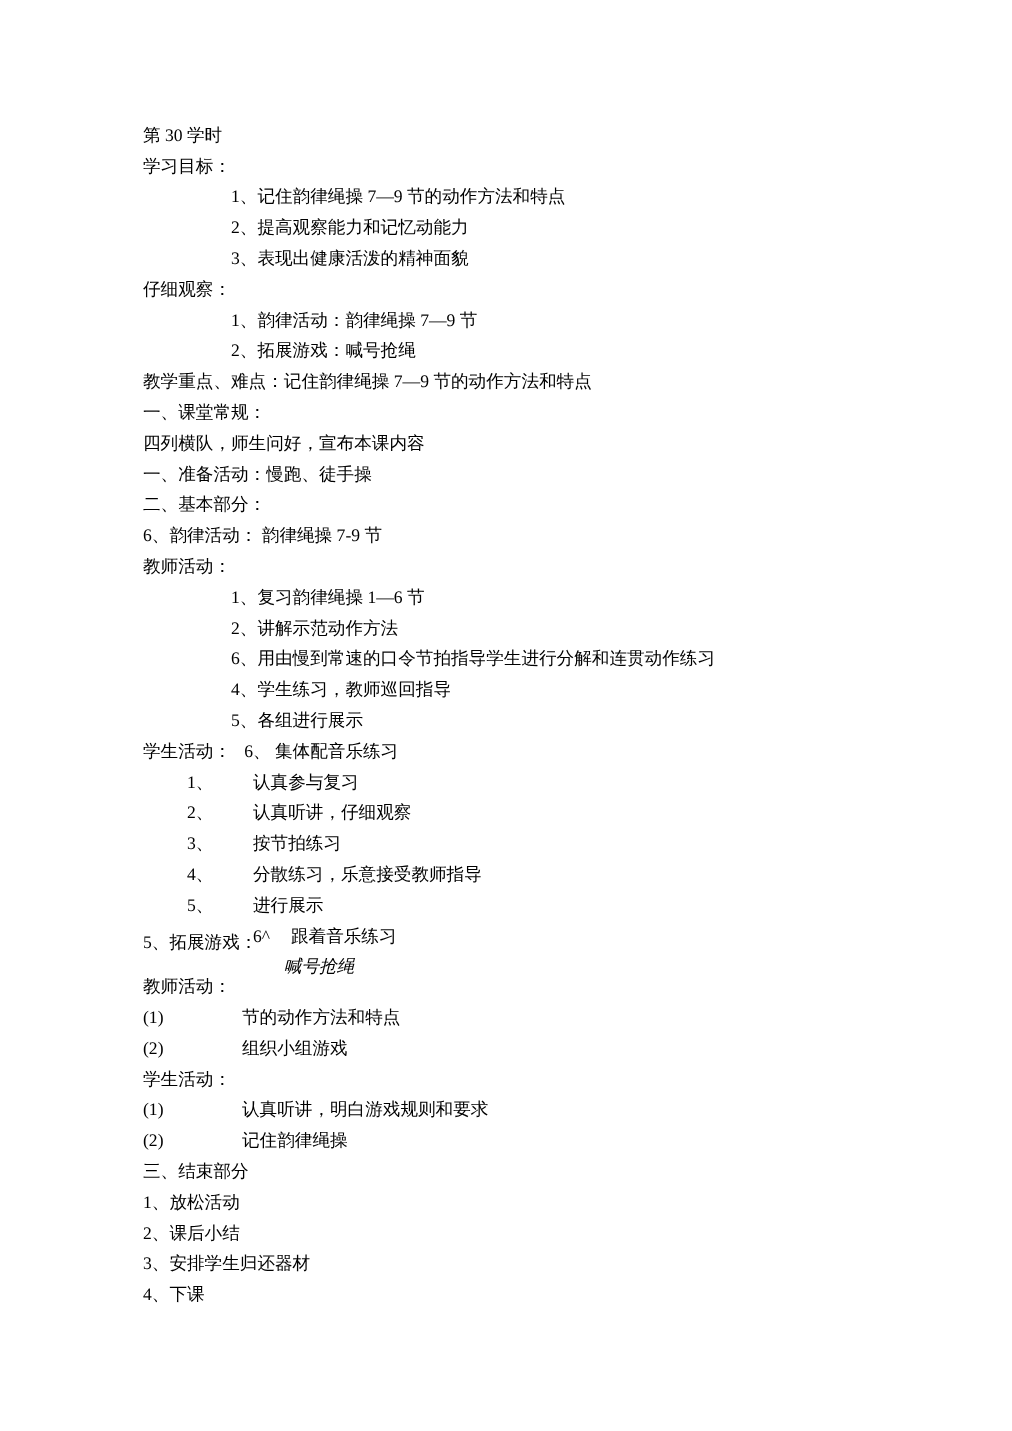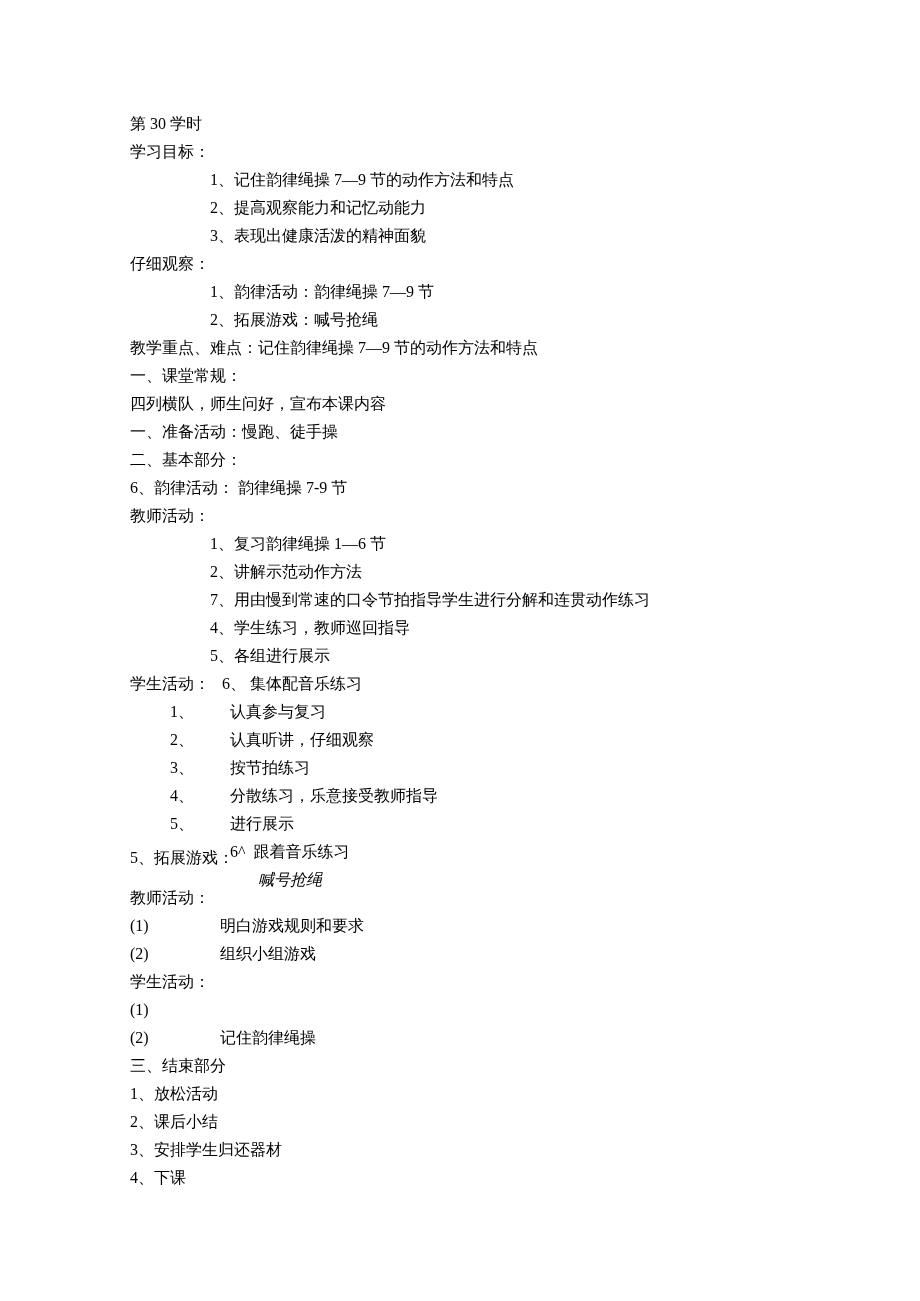--- a/index.html
+++ b/index.html
@@ -72,21 +72,21 @@
 <div class="line">四列横队，师生问好，宣布本课内容</div>
 
 <div class="line">一、准备活动：慢跑、徒手操</div>
 
 <div class="line">二、基本部分：</div>
 <div class="line">6、韵律活动： 韵律绳操 7-9 节</div>
 
 <div class="line">教师活动：</div>
 <div class="line indent-1">1、复习韵律绳操 1—6 节</div>
 <div class="line indent-1">2、讲解示范动作方法</div>
-<div class="line indent-1">7、用由慢到常速的口令节拍指导学生进行分解和连贯动作练习</div>
+<div class="line indent-1">6、用由慢到常速的口令节拍指导学生进行分解和连贯动作练习</div>
 <div class="line indent-1">4、学生练习，教师巡回指导</div>
 <div class="line indent-1">5、各组进行展示</div>
 
 <div class="special-6">
   <span class="left">学生活动：</span>
   <span class="right">
     <span>6、</span>
     <span>集体配音乐练习</span>
   </span>
 </div>
@@ -108,42 +108,43 @@
   <span class="txt">分散练习，乐意接受教师指导</span>
 </div>
 <div class="num-item-a">
   <span class="num">5、</span>
   <span class="txt">进行展示</span>
 </div>
 
 <div class="game-line">
   <span style="width:100px;"></span>
   <span>6^</span>
-  <span style="padding-left:8px;">跟着音乐练习</span>
+  <span style="padding-left:8px;margin-left:11px;">跟着音乐练习</span>
 </div>
 <div class="game-line" style="margin-top:-22px;">
   <span>5、拓展游戏：</span>
 </div>
 <div class="game-line" style="padding-left:128px; margin-top:-6px;font-style:italic;">
   <span>喊号抢绳</span>
 </div>
 
 <div class="line" style="margin-top:-10px;">教师活动：</div>
 <div class="num-item-b">
   <span class="num">(1)</span>
-  <span class="txt">明白游戏规则和要求</span>
+  <span class="txt">节的动作方法和特点</span>
 </div>
 <div class="num-item-b">
   <span class="num">(2)</span>
   <span class="txt">组织小组游戏</span>
 </div>
 
 <div class="line">学生活动：</div>
 <div class="num-item-b">
   <span class="num">(1)</span>
+  <span class="txt">认真听讲，明白游戏规则和要求</span>
 </div>
 <div class="num-item-b">
   <span class="num">(2)</span>
   <span class="txt">记住韵律绳操</span>
 </div>
 
 <div class="line">三、结束部分</div>
 <div class="line">1、放松活动</div>
 <div class="line">2、课后小结</div>
 <div class="line">3、安排学生归还器材</div>

